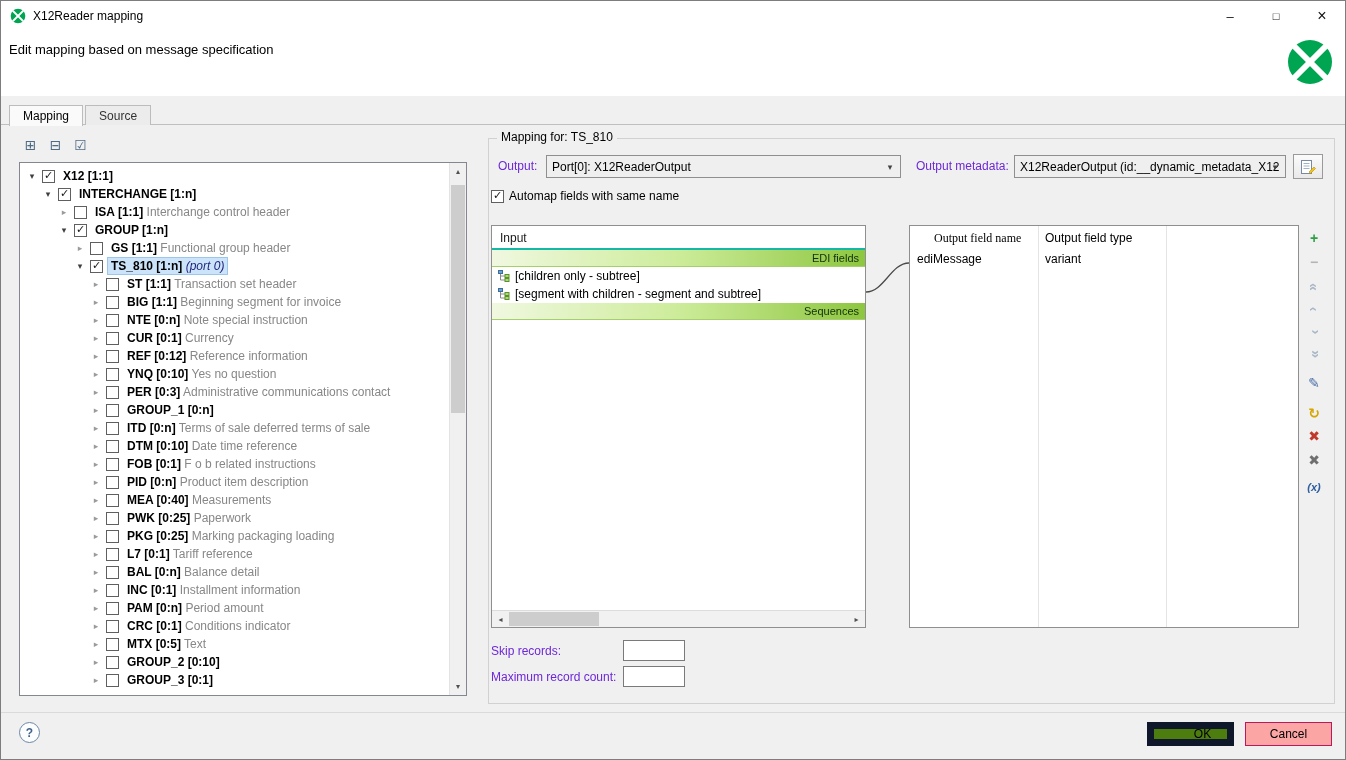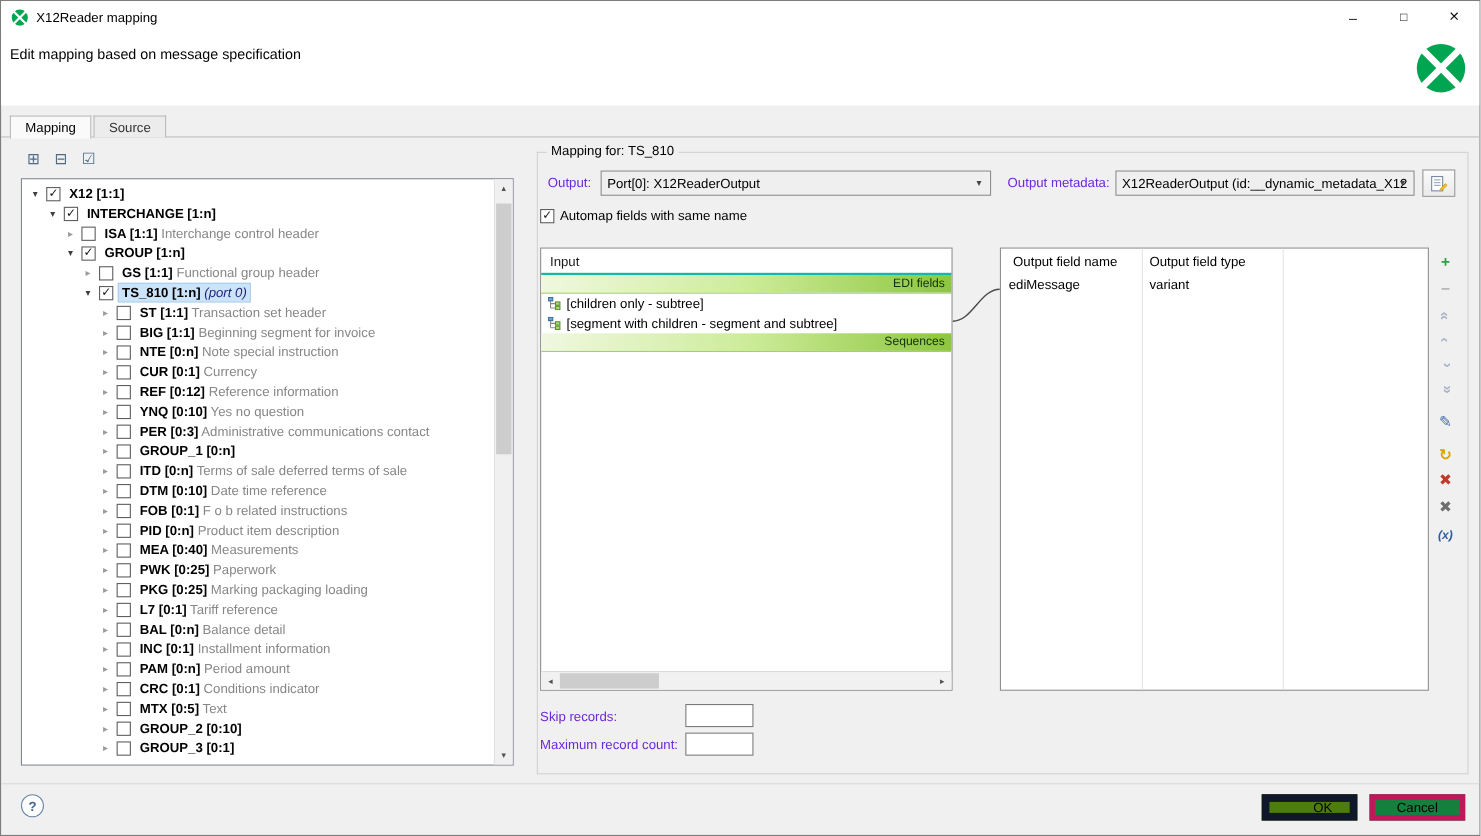--- a/index.html
+++ b/index.html
@@ -95,21 +95,21 @@
   .side-icon { position:absolute; left:0; width:20px; height:20px; display:flex; align-items:center; justify-content:center; font-size:14px; font-weight:bold; }
 
   
   .rec-input { position:absolute; width:62px; height:21px; border:1px solid #7a7a7a; background:#fff; font-family:inherit; font-size:12px; padding:0 3px; }
 
   
   .footer-line { position:absolute; left:0; top:711px; width:100%; height:1px; background:#dadada; }
   .help-btn { position:absolute; left:18px; top:721px; width:21px; height:21px; border:1px solid #6c87a5; border-radius:50%; background:#fbfdff; color:#43628a; font-weight:bold; display:flex; align-items:center; justify-content:center; font-size:12px; }
   .btn { position:absolute; top:721px; width:87px; height:24px; display:flex; align-items:center; justify-content:center; font-size:12px; }
   .btn.ok { left:1146px; background:#4d7c0f; border:7px solid #0f172a;padding-left:24px; }
-  .btn.cancel { left:1244px; background:#15803d; border:5px solid #be185d; }
+  .btn.cancel { left:1244px; background:#fca5a5; border:1px solid #be185d; }
 </style>
 </head>
 <body>
 
 <div class="dialog">
 
   <div class="titlebar">
     <svg class="title-icon" viewBox="0 0 46 46">
       <circle cx="23" cy="23" r="21" fill="#00a551"></circle>
       <g stroke="#fff" stroke-width="6" stroke-linecap="round">
@@ -366,21 +366,21 @@
     </div>
   </div>
 
   <svg class="connector" viewBox="0 0 43 38">
     <path d="M0,33 C18,33 25,4 43,4" fill="none" stroke="#4a4a4a" stroke-width="1.3"></path>
   </svg>
 
   <div class="output-table">
     <div class="ot-line" style="left:128px;"></div>
     <div class="ot-line" style="left:256px;"></div>
-    <div class="ot-cell" style="left:11px;">Output field name</div>
+    <div class="ot-cell" style="left:24px;font-family:Liberation Serif, serif;">Output field name</div>
     <div class="ot-cell" style="left:135px;">Output field type</div>
     <div class="ot-row-cell" style="left:7px;">ediMessage</div>
     <div class="ot-row-cell" style="left:135px;">variant</div>
   </div>
 
   <div class="side-toolbar" id="side-toolbar">
       <div class="side-icon" style="top: 227px; color: rgb(47, 158, 68);">+</div>
       <div class="side-icon" style="top: 251px; color: rgb(180, 180, 180);">−</div>
       <div class="side-icon" style="top: 276px; color: rgb(169, 182, 198); transform: rotate(90deg);">«</div>
       <div class="side-icon" style="top: 298px; color: rgb(169, 182, 198); transform: rotate(90deg);">‹</div>

